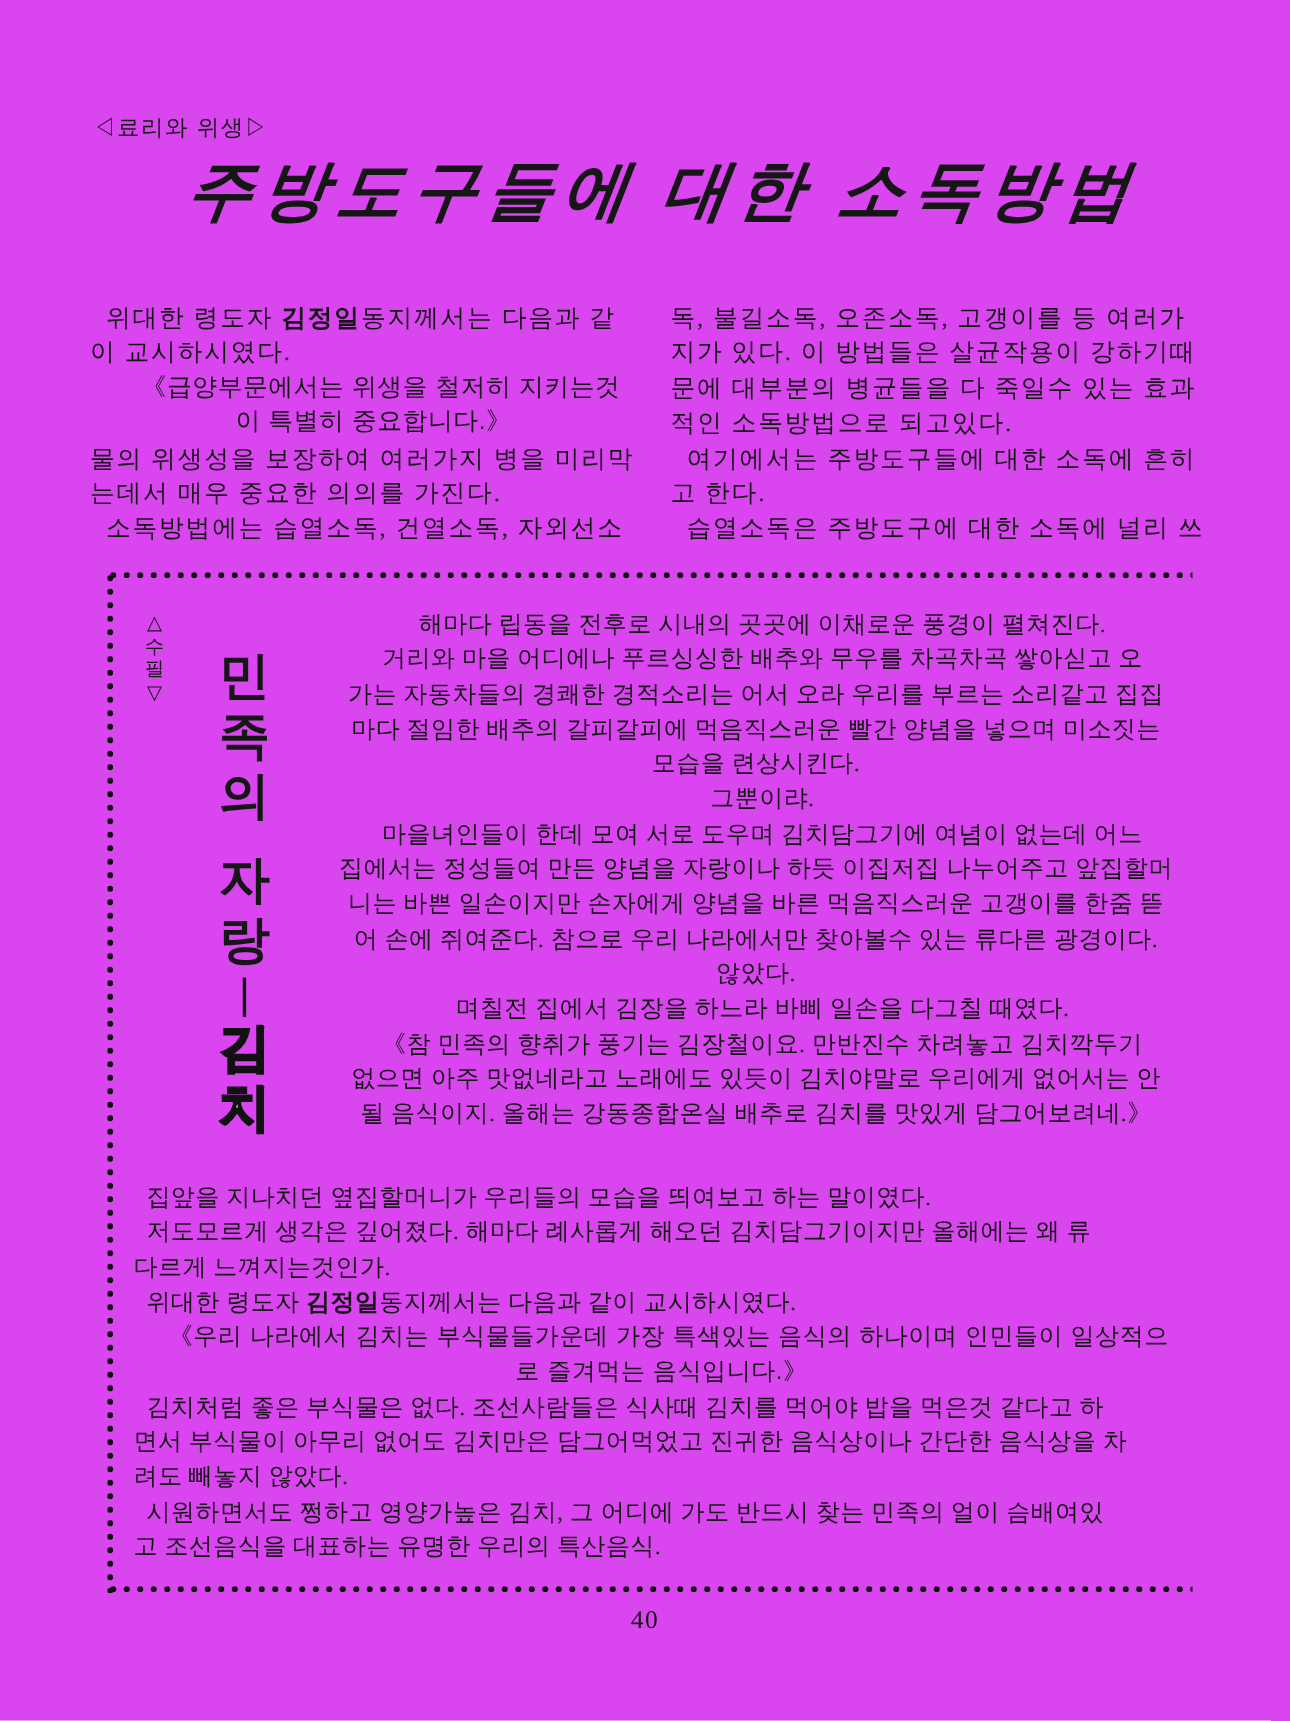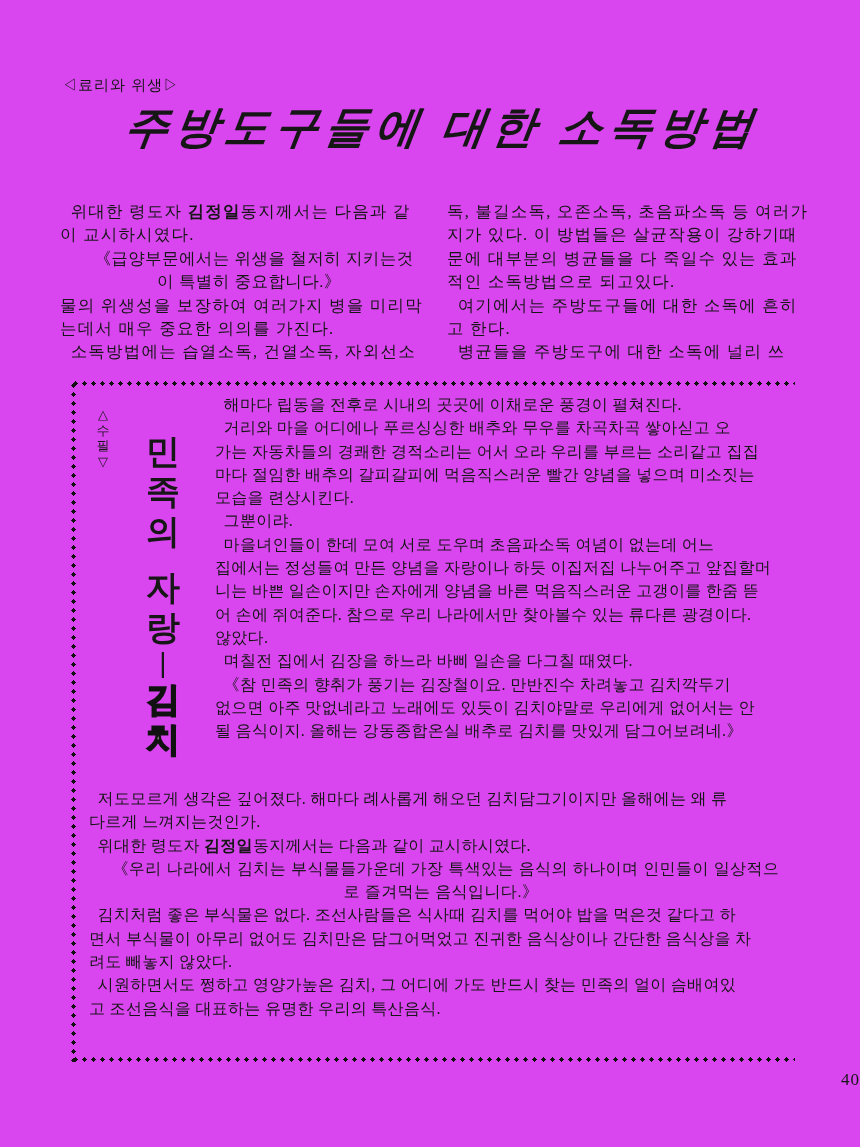--- a/index.html
+++ b/index.html
@@ -77,31 +77,31 @@
     display:block;font-size:34px;line-height:40px;font-weight:900;
   }
   .essay-title .gap{margin-top:16px;}
   .essay-title .dash{font-weight:400;font-size:28px;line-height:32px;}
   .essay-title .outline{color:#111;}
   @supports (-webkit-text-stroke: 1px black){
     .essay-title .outline{color:#fff;-webkit-text-stroke:1.7px #111;}
   }
   
   .essay-upper{
-    position:absolute;left:144px;top:12px;width:578px;
-    font-size:16px;line-height:23.3px;letter-spacing:0.3px;
+    position:absolute;left:144px;top:24px;width:578px;
+    font-size:16px;line-height:23.3px;letter-spacing:0.3px;text-align:center;
   }
   .essay-lower{
     position:absolute;left:18px;top:406px;width:704px;
     font-size:16px;line-height:23.3px;letter-spacing:0.3px;
   }
   
   .page-number{
     position:absolute;left:0;top:1070px;width:860px;
-    text-align:right;font-size:17px;letter-spacing:1px;
+    text-align:center;font-size:17px;letter-spacing:1px;
   }
 </style>
 </head>
 <body>
 
 <div class="page">
 
   <div class="section-label">◁료리와 위생▷</div>
 
   <div class="main-title">주방도구들에 대한 소독방법</div>
@@ -110,27 +110,27 @@
     <div class="col">
         <div class="line"><span>  위대한 령도자 </span><span class="bold">김정일</span><span>동지께서는 다음과 같</span></div>
         <div class="line"><span>이 교시하시였다.</span></div>
         <div class="line quote"><span>  《급양부문에서는 위생을 철저히 지키는것</span></div>
         <div class="line quote"><span>이 특별히 중요합니다.》</span></div>
         <div class="line"><span>물의 위생성을 보장하여 여러가지 병을 미리막</span></div>
         <div class="line"><span>는데서 매우 중요한 의의를 가진다.</span></div>
         <div class="line"><span>  소독방법에는 습열소독, 건열소독, 자외선소</span></div>
       </div>
     <div class="col">
-        <div class="line"><span>독, 불길소독, 오존소독, 초음파소독 등 여러가</span></div>
+        <div class="line"><span>독, 불길소독, 오존소독, 고갱이를 등 여러가</span></div>
         <div class="line"><span>지가 있다. 이 방법들은 살균작용이 강하기때</span></div>
         <div class="line"><span>문에 대부분의 병균들을 다 죽일수 있는 효과</span></div>
         <div class="line"><span>적인 소독방법으로 되고있다.</span></div>
         <div class="line"><span>  여기에서는 주방도구들에 대한 소독에 흔히</span></div>
         <div class="line"><span>고 한다.</span></div>
-        <div class="line"><span>  병균들을 주방도구에 대한 소독에 널리 쓰</span></div>
+        <div class="line"><span>  습열소독은 주방도구에 대한 소독에 널리 쓰</span></div>
       </div>
   </div>
 
   <div class="essay-box">
     <div class="dot-h dot-top"></div>
     <div class="dot-v dot-left"></div>
     <div class="dot-h dot-bottom"></div>
 
     <div class="essay-label">
         <span class="tchar">△</span>
@@ -150,32 +150,33 @@
         <span class="tchar outline">치</span>
       </div>
 
     <div class="essay-upper">
         <div class="line"><span>  해마다 립동을 전후로 시내의 곳곳에 이채로운 풍경이 펼쳐진다.</span></div>
         <div class="line"><span>  거리와 마을 어디에나 푸르싱싱한 배추와 무우를 차곡차곡 쌓아싣고 오</span></div>
         <div class="line"><span>가는 자동차들의 경쾌한 경적소리는 어서 오라 우리를 부르는 소리같고 집집</span></div>
         <div class="line"><span>마다 절임한 배추의 갈피갈피에 먹음직스러운 빨간 양념을 넣으며 미소짓는</span></div>
         <div class="line"><span>모습을 련상시킨다.</span></div>
         <div class="line"><span>  그뿐이랴.</span></div>
-        <div class="line"><span>  마을녀인들이 한데 모여 서로 도우며 초음파소독 여념이 없는데 어느</span></div>
+        <div class="line"><span>  마을녀인들이 한데 모여 서로 도우며 김치담그기에 여념이 없는데 어느</span></div>
         <div class="line"><span>집에서는 정성들여 만든 양념을 자랑이나 하듯 이집저집 나누어주고 앞집할머</span></div>
         <div class="line"><span>니는 바쁜 일손이지만 손자에게 양념을 바른 먹음직스러운 고갱이를 한줌 뜯</span></div>
         <div class="line"><span>어 손에 쥐여준다. 참으로 우리 나라에서만 찾아볼수 있는 류다른 광경이다.</span></div>
         <div class="line"><span>않았다.</span></div>
         <div class="line"><span>  며칠전 집에서 김장을 하느라 바삐 일손을 다그칠 때였다.</span></div>
         <div class="line"><span>  《참 민족의 향취가 풍기는 김장철이요. 만반진수 차려놓고 김치깍두기</span></div>
         <div class="line"><span>없으면 아주 맛없네라고 노래에도 있듯이 김치야말로 우리에게 없어서는 안</span></div>
         <div class="line"><span>될 음식이지. 올해는 강동종합온실 배추로 김치를 맛있게 담그어보려네.》</span></div>
       </div>
 
     <div class="essay-lower">
+        <div class="line"><span>  집앞을 지나치던 옆집할머니가 우리들의 모습을 띄여보고 하는 말이였다.</span></div>
         <div class="line"><span>  저도모르게 생각은 깊어졌다. 해마다 례사롭게 해오던 김치담그기이지만 올해에는 왜 류</span></div>
         <div class="line"><span>다르게 느껴지는것인가.</span></div>
         <div class="line"><span>  위대한 령도자 </span><span class="bold">김정일</span><span>동지께서는 다음과 같이 교시하시였다.</span></div>
         <div class="line quote"><span>  《우리 나라에서 김치는 부식물들가운데 가장 특색있는 음식의 하나이며 인민들이 일상적으</span></div>
         <div class="line quote"><span>로 즐겨먹는 음식입니다.》</span></div>
         <div class="line"><span>  김치처럼 좋은 부식물은 없다. 조선사람들은 식사때 김치를 먹어야 밥을 먹은것 같다고 하</span></div>
         <div class="line"><span>면서 부식물이 아무리 없어도 김치만은 담그어먹었고 진귀한 음식상이나 간단한 음식상을 차</span></div>
         <div class="line"><span>려도 빼놓지 않았다.</span></div>
         <div class="line"><span>  시원하면서도 쩡하고 영양가높은 김치, 그 어디에 가도 반드시 찾는 민족의 얼이 슴배여있</span></div>
         <div class="line"><span>고 조선음식을 대표하는 유명한 우리의 특산음식.</span></div>

